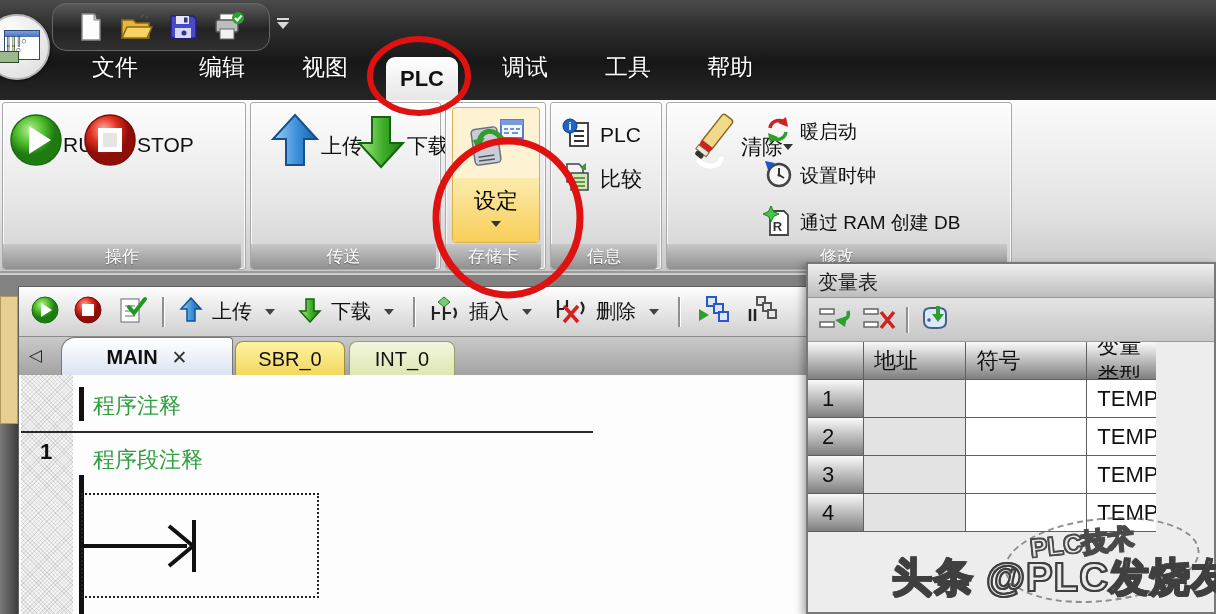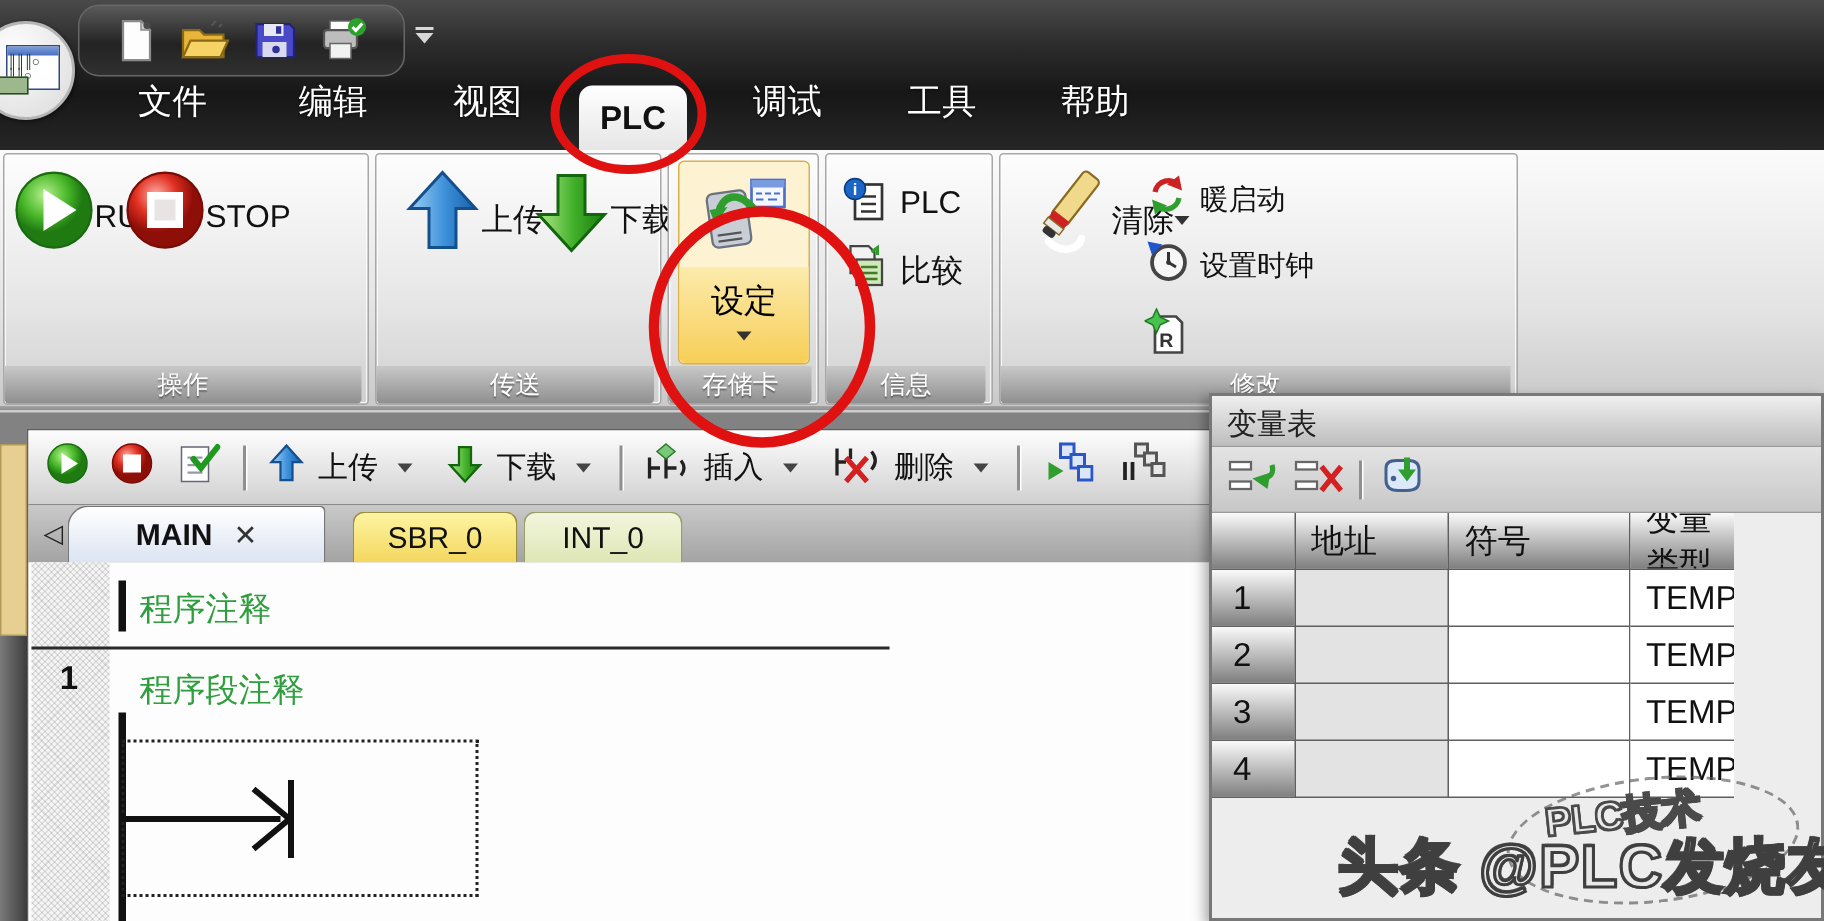--- a/index.html
+++ b/index.html
@@ -92,21 +92,21 @@
     display:flex; align-items:center; padding-left:12px; gap:9px; }
   .ed-toolbar .tlabel { font-size:20px; color:#111; white-space:nowrap; }
   .tsep { width:2px; height:30px; background:#8f8f8f; margin:0 6px; box-shadow:1px 0 0 #fff; }
   .tcaret { width:0; height:0; border-left:5px solid transparent; border-right:5px solid transparent;
     border-top:6px solid #444; margin:0 4px; }
   .ed-tabs { position:absolute; left:0; top:50px; width:788px; height:38px;
     background:linear-gradient(180deg,#c9c9c9,#a3a3a3); }
   .tab-arrow { position:absolute; left:10px; top:8px; font-size:17px; color:#222; }
   .tab { position:absolute; bottom:0; text-align:center; font-size:20px; color:#111;
     border:1px solid #777; border-bottom:none; }
-  .tab-main { left:26px; width:172px; height:38px; line-height:38px; font-weight:bold;
+  .tab-main { left:42px; width:172px; height:38px; line-height:38px; font-weight:bold;
     background:linear-gradient(180deg,#ffffff,#dbe4f2); border-radius:14px 4px 0 0;margin-top:12px; }
   .tab-main .close-x { font-weight:normal; color:#333; margin-left:14px; font-size:19px; }
   .tab-sbr { left:216px; width:110px; height:34px; line-height:34px;
     background:linear-gradient(180deg,#fdf4a2,#f3d75f); border-color:#9c8f3e; border-radius:8px 8px 0 0; }
   .tab-int { left:330px; width:106px; height:34px; line-height:34px;
     background:linear-gradient(180deg,#f3f6dd,#dde6b4); border-color:#98a068; border-radius:8px 8px 0 0; }
   .ed-content { position:absolute; left:0; top:88px; width:788px; height:240px; background:#fdfdfd; }
   .gutter { position:absolute; left:2px; top:0; width:52px; height:240px; background-color:#f4f4f4;
     background-image:repeating-linear-gradient(45deg, rgba(0,0,0,.09) 0 1px, transparent 1px 3px),
                      repeating-linear-gradient(-45deg, rgba(0,0,0,.09) 0 1px, transparent 1px 3px); }
@@ -373,20 +373,21 @@
         <span class="rlabel">设置时钟</span>
       </div>
       <div class="rowitem" style="left:96px;top:102px;">
         <span>
           <svg width="30" height="32" viewBox="0 0 30 32">
               <path d="M7 6 h14 l4 4 v20 H7 z" fill="#fff" stroke="#444" stroke-width="1.8"></path>
               <text x="14.5" y="26" text-anchor="middle" font-size="13" font-weight="bold" fill="#333" font-family="Liberation Sans, sans-serif">R</text>
               <polygon points="7,1 9.5,6.5 15,9 9.5,11.5 7,17 4.5,11.5 -1,9 4.5,6.5" fill="#49c24d" stroke="#1c7a1f" stroke-width="1" transform="translate(1,0)"></polygon>
             </svg>
         </span>
+        <span class="rlabel">通过 RAM 创建 DB</span>
       </div>
       <div class="glabel">修改</div>
     </div>
   </div>
 
   <div class="main-bg"></div>
   <div class="strip-yellow"></div>
   <div class="strip-dark"></div>
 
   <div class="editor">

